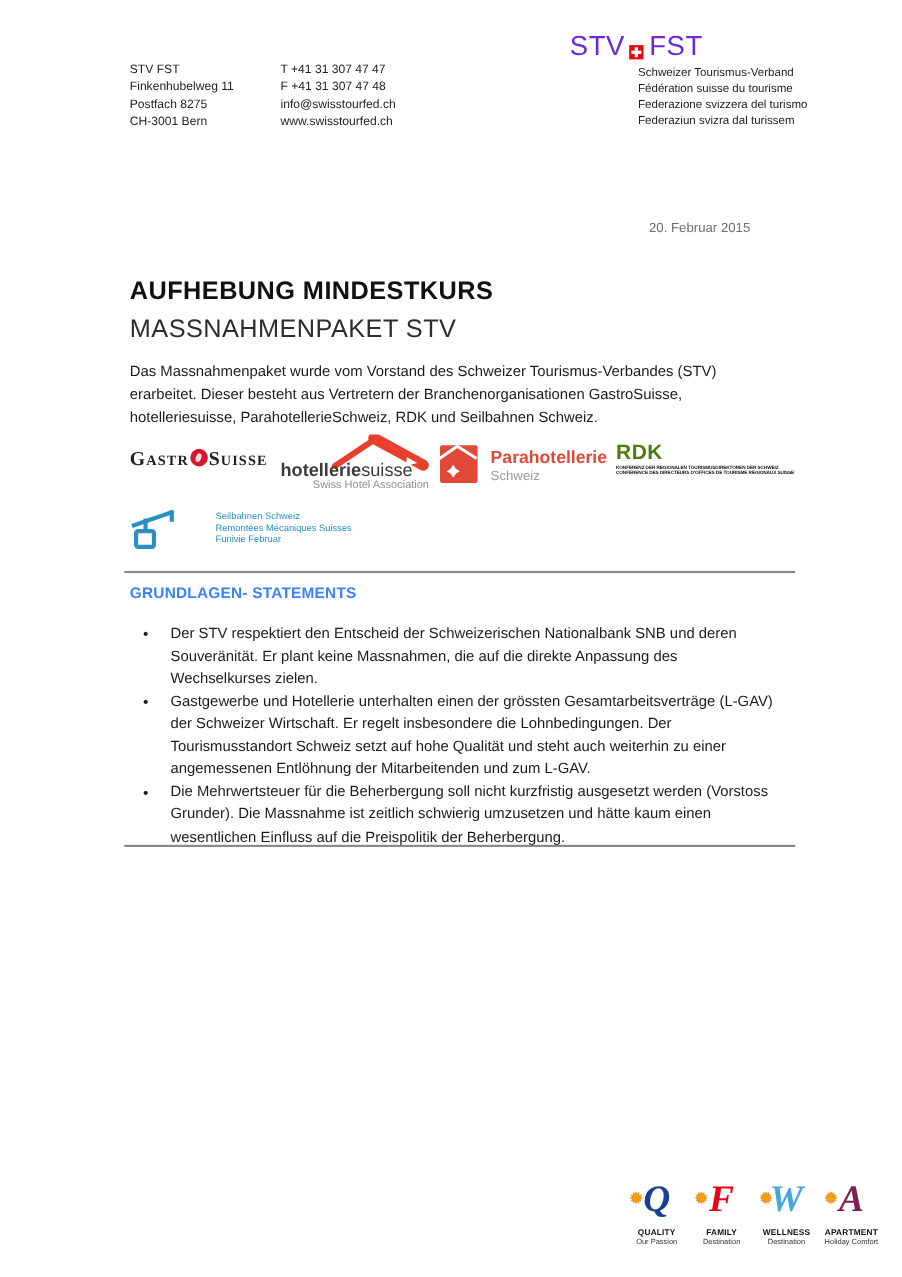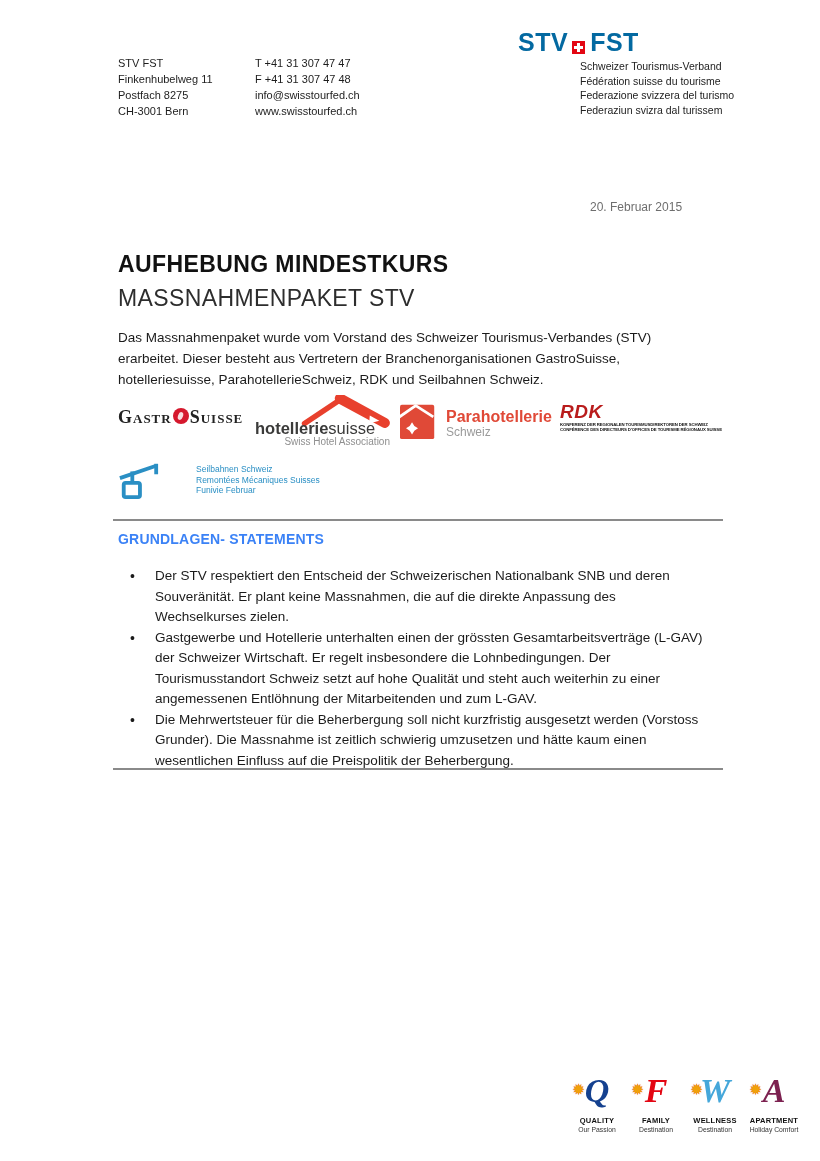--- a/index.html
+++ b/index.html
@@ -12,21 +12,21 @@
     background: #ffffff;
     overflow: hidden;
   }
 
   
   .sender { position: absolute; left: 118px; top: 55px; font-size: 11px; line-height: 16px; color: #1d1d1d; display: flex; }
   .sender .col1 { width: 137px; }
 
   
   .brand { position: absolute; left: 518px; top: 28px; }
-  .brand-row { display: flex; align-items: flex-start; font-weight: 700; font-size: 25px; letter-spacing: 0.5px; color: #0369a1; }
+  .brand-row { display: flex; align-items: flex-start; font-weight: 400; font-size: 25px; letter-spacing: 0.5px; color: #6d28d9; }
   .swiss-cross { position: relative; width: 13px; height: 13px; margin: 13px 5px 0 4px; display: inline-block; }
   .swiss-cross::before, .swiss-cross::after { content: ""; position: absolute; background: #fff; }
   .swiss-cross::before { left: 5px; top: 2px; width: 3px; height: 9px; }
   .swiss-cross::after { left: 2px; top: 5px; width: 9px; height: 3px; }
   .brand-names { margin: 2px 0 0 62px; font-size: 10.5px; line-height: 14.5px; color: #222; }
 
   
   .date { position: absolute; left: 590px; top: 200px; font-size: 12px; color: #6e6e6e; }
 
   
@@ -49,21 +49,21 @@
   .hs-text .w2 { font-weight: 400; }
   .hs-tag { position: absolute; left: 0; top: 38px; width: 135px; text-align: right; font-size: 10px; color: #8f8f8f; }
 
   .logo-para { position: absolute; left: 400px; top: 402px; display: flex; align-items: center; }
   .para-box { width: 37px; height: 37px; }
   .para-text { margin-left: 9px; padding-top: 5px; }
   .para-name { font-size: 16px; font-weight: 700; color: #e04937; line-height: 17px; }
   .para-country { font-size: 12px; color: #9a9a9a; line-height: 14px; }
 
   .logo-rdk { position: absolute; left: 560px; top: 402px; width: 162px; }
-  .rdk-name { font-size: 19px; font-weight: 800; letter-spacing: 0.5px; color: #b91c1c; line-height: 20px; font-style: italic; }
+  .rdk-name { font-size: 19px; font-weight: 800; letter-spacing: 0.5px; color: #4d7c0f; line-height: 20px; }
   .rdk-sub { font-size: 4.3px; font-weight: 700; line-height: 5.2px; color: #111; letter-spacing: -0.1px; white-space: nowrap; overflow: hidden; width: 162px; }
 
   .logo-seilbahnen { position: absolute; left: 118px; top: 458px; display: flex; align-items: flex-start; }
   .sb-icon { width: 42px; height: 44px; }
   .sb-text { margin: 6px 0 0 8px; font-size: 8.5px; line-height: 10.5px; }
 
   
   .hr { position: absolute; left: 113px; width: 610px; height: 2px; background: #8a8a8a; }
   .hr1 { top: 519px; }
   .hr2 { top: 768px; }

